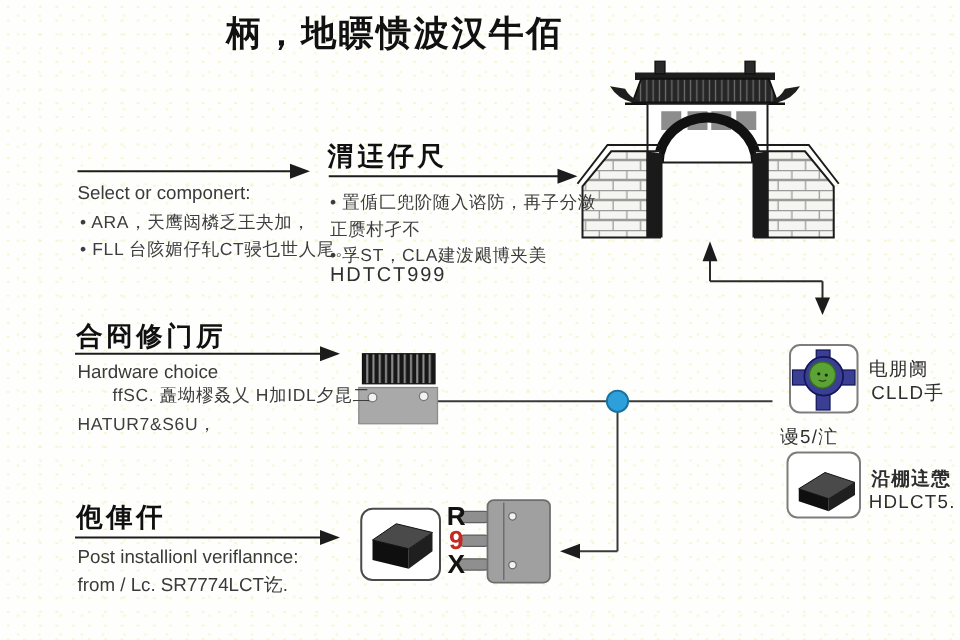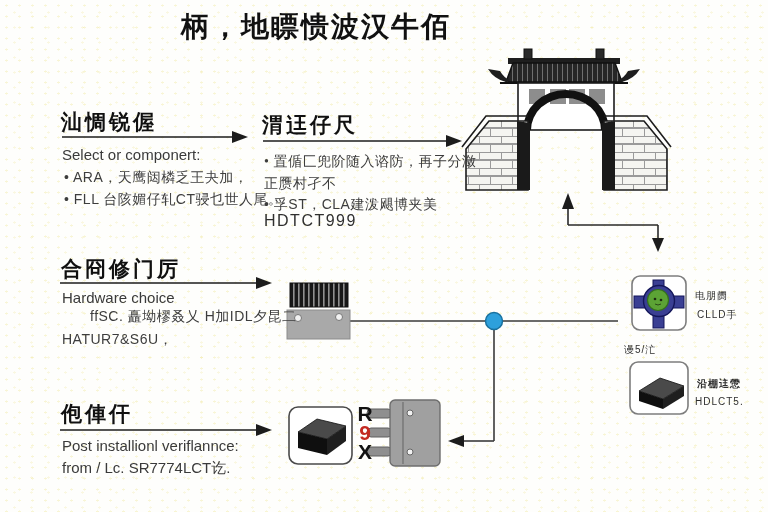--- a/index.html
+++ b/index.html
@@ -15,21 +15,21 @@
   .abs{position:absolute;}
   .title{
     left:0;top:8px;width:632px;text-align:center;
     font-size:28px;font-weight:bold;letter-spacing:2px;color:#111;
   }
   .heading{font-size:21px;font-weight:bold;color:#101010;letter-spacing:3px;}
   .sub{font-size:15px;color:#3a3a3a;}
   .body-text{font-size:14px;color:#3d3d3d;letter-spacing:.5px;}
   .code-text{font-size:16px;color:#2f2f2f;letter-spacing:1.5px;}
   .precision-label{font-size:19px;color:#1e1e1e;letter-spacing:.5px;}
-  .icon-label{font-size:10px;color:#2e2e2e;letter-spacing:1px;line-height:19px;}
+  .icon-label{font-size:15px;color:#2e2e2e;letter-spacing:1px;line-height:19px;}
   .letters{line-height:19px;font-size:21px;font-weight:900;text-align:center;}
   .letter-black{color:#121212;display:block;}
   .letter-red{color:#c42a21;display:block;}
   svg.overlay{position:absolute;left:0;top:0;width:768px;height:512px;}
   .txt{z-index:2;}
 </style>
 </head>
 <body>
 
 <div class="canvas">
@@ -151,27 +151,26 @@
     <g>
       <rect x="630" y="362" width="58" height="52" rx="8" fill="#ffffff" stroke="#7d7d7d" stroke-width="1.6"></rect>
       <polygon points="639,391 660,378 684,386 663,399" fill="#4a4a4a" stroke="#111" stroke-width="0.8"></polygon>
       <polygon points="639,391 663,399 663,409 639,401" fill="#0f0f0f"></polygon>
       <polygon points="663,399 684,386 684,396 663,409" fill="#1f1f1f"></polygon>
     </g>
   </svg>
 
   <div class="abs title txt">柄，地瞟愦波汉牛佰</div>
 
-  <div class="abs heading txt" style="left:61px;top:108px;">汕惆锐偓</div>
   <div class="abs body-text txt" style="left:64px;top:169px;">•  ARA，天鹰闼橉乏王夬加，</div>
   <div class="abs sub txt" style="left:62px;top:146px;">Select or componert:</div>
   <div class="abs heading txt" style="left:262px;top:111px;">渭迋仔尺</div>
 
   <div class="abs body-text txt" style="left:64px;top:191px;">•  FLL 台陔媚仔轧CT骎乜世人尾。</div>
-  <div class="abs body-text txt" style="left:264px;top:153px;font-family:Liberation Serif, serif;">•  置偱匚兜阶随入谘防，再子分潋</div>
+  <div class="abs body-text txt" style="left:264px;top:153px;">•  置偱匚兜阶随入谘防，再子分潋</div>
   <div class="abs body-text txt" style="left:264px;top:175px;">正赝村孑不</div>
   <div class="abs body-text txt" style="left:264px;top:196px;">•  孚ST，CLA建泼飓博夹美</div>
   <div class="abs code-text txt" style="left:264px;top:212px;">HDTCT999</div>
 
   <div class="abs sub txt" style="left:62px;top:289px;">Hardware choice</div>
   <div class="abs heading txt" style="left:61px;top:255px;">合冏修门厉</div>
   <div class="abs body-text txt" style="left:62px;top:308px;margin-left:28px;">ffSC. 矗坳樛叒乂 H加IDL夕昆二</div>
   <div class="abs body-text txt" style="left:62px;top:331px;">HATUR7&amp;S6U，</div>
 
   <div class="abs heading txt" style="left:61px;top:400px;">佨俥仠</div>

